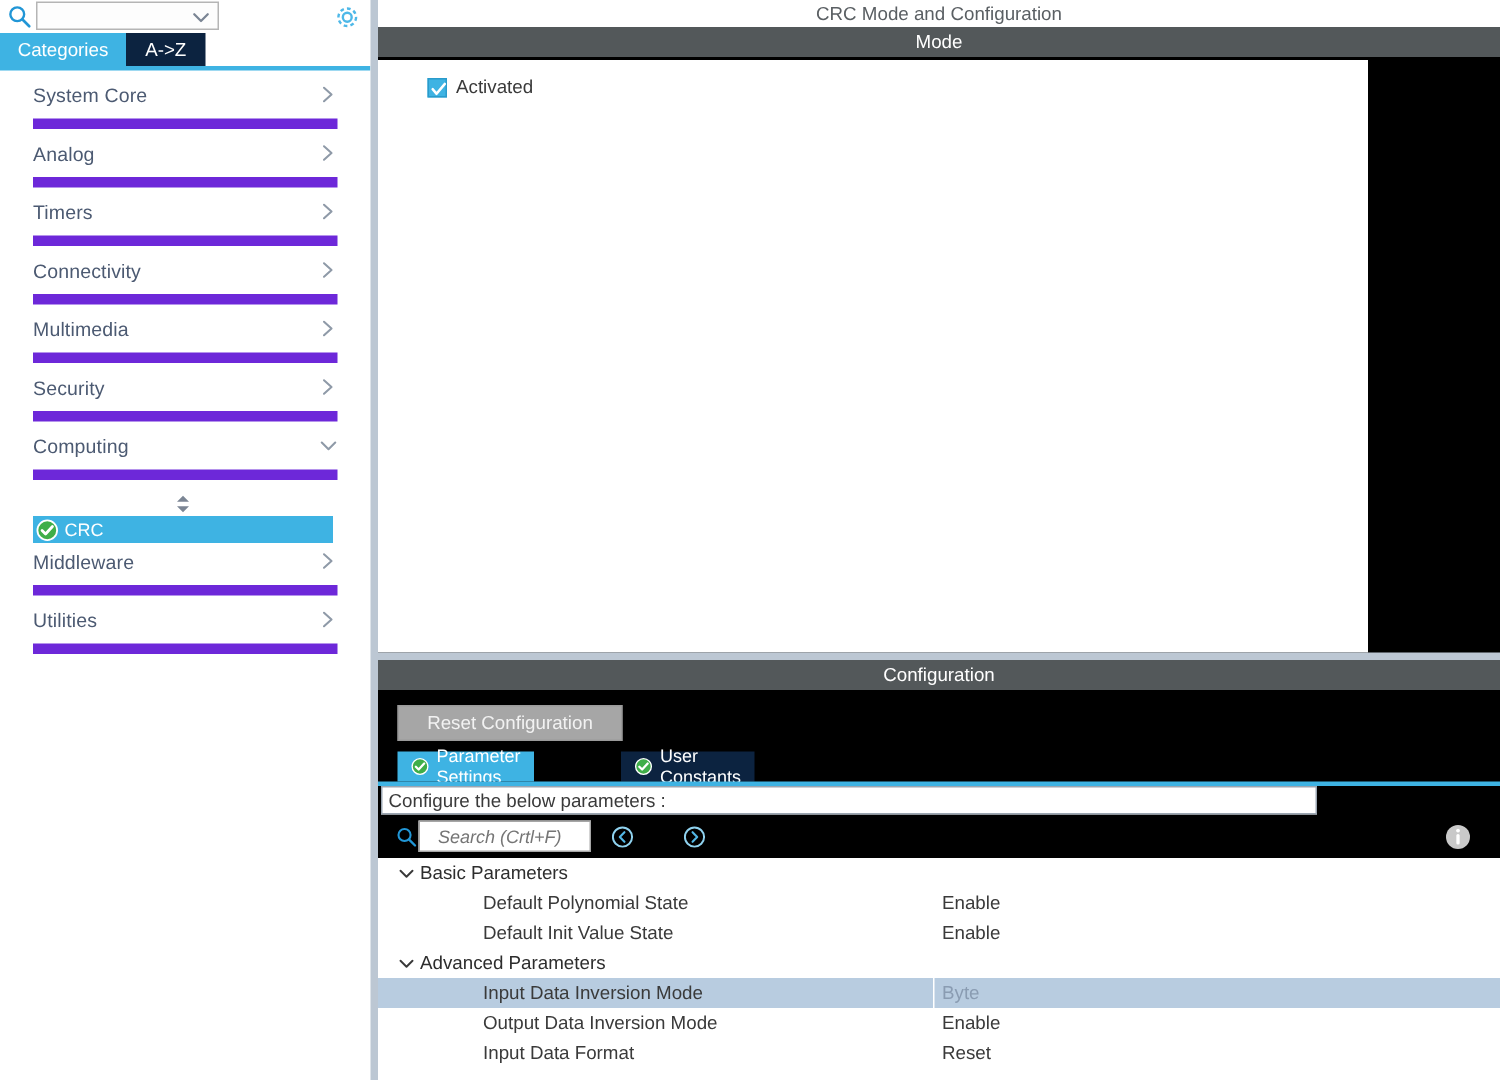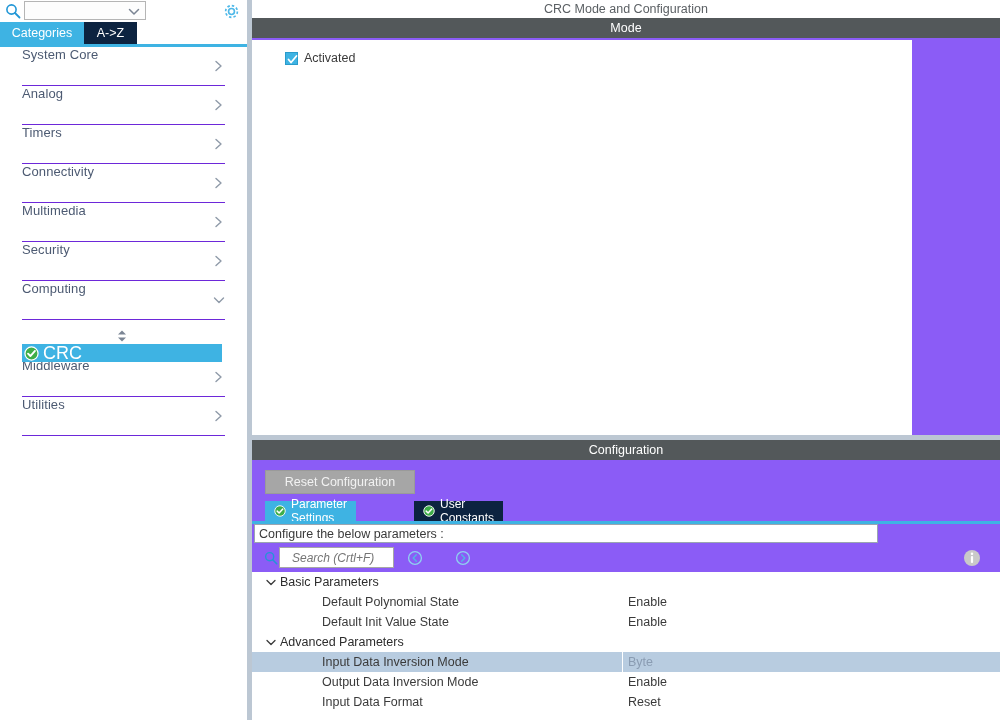--- a/index.html
+++ b/index.html
@@ -69,22 +69,22 @@
   
   #cat-list {
     position: absolute; left: 0; top: 47px;
     width: 247px; height: 673px;
     overflow: hidden;
   }
   .cat-row {
     position: relative;
     height: 39px;
     margin: 0 22px 0 22px;
-    border-bottom: 1px solid #6d28d9;
-    display: flex; 
+    border-bottom: 7px solid #6d28d9;
+    display: flex; align-items: center;
     cursor: default;
   }
   .cat-row .cat-label {
     font-size: 13px;
     color: #4c5a72;
     letter-spacing: .1px;
   }
   .cat-row .cat-arrow {
     position: absolute; right: 0; top: 50%;
     transform: translateY(-50%);
@@ -99,34 +99,34 @@
   }
   #crc-item {
     position: absolute; left: 22px; top: 344px;
     width: 200px; height: 18px;
     background: #3eb3e3;
     display: flex; align-items: center;
     padding-left: 2px;
     cursor: default;
   }
   #crc-item .crc-check { width: 15px; height: 15px; margin-right: 4px; }
-  #crc-item .crc-label { font-size: 18px; color: #ffffff; }
+  #crc-item .crc-label { font-size: 12px; color: #ffffff; }
 
   
   #vsplit {
     position: absolute; left: 247px; top: 0;
     width: 5px; height: 720px;
     background: #bcc7d3;
   }
 
   
   #main {
     position: absolute; left: 252px; top: 0;
     width: 748px; height: 720px;
-    background: #8b5cf6;
+    background: #000000;
   }
   .panel-title {
     height: 18px;
     display: flex; align-items: center; justify-content: center;
     font-size: 12.5px;
     color: #5a5f63;
     background: #ffffff;
   }
   .section-bar {
     height: 20px;

